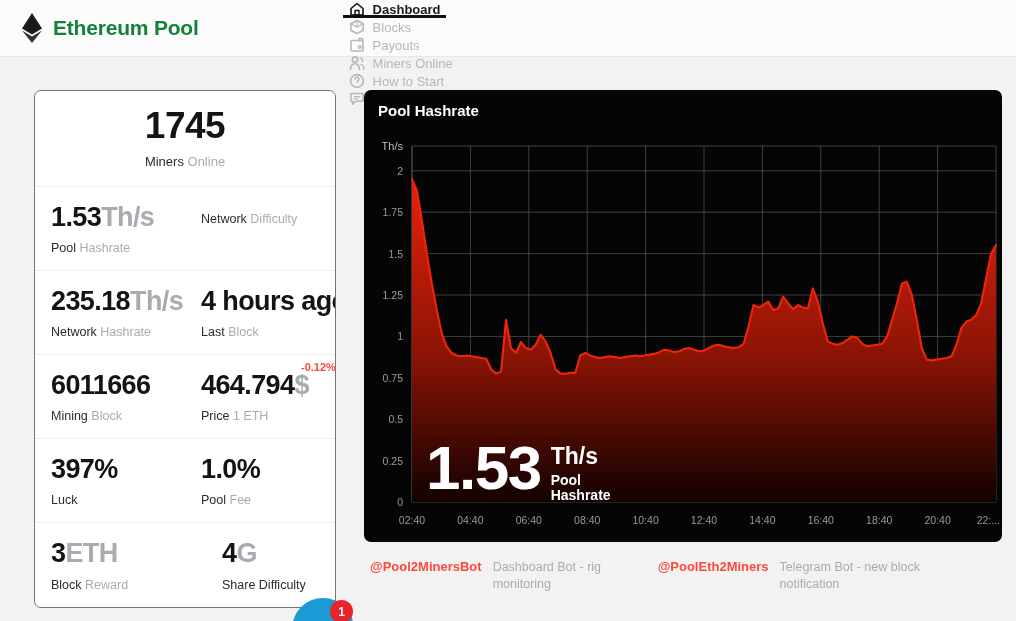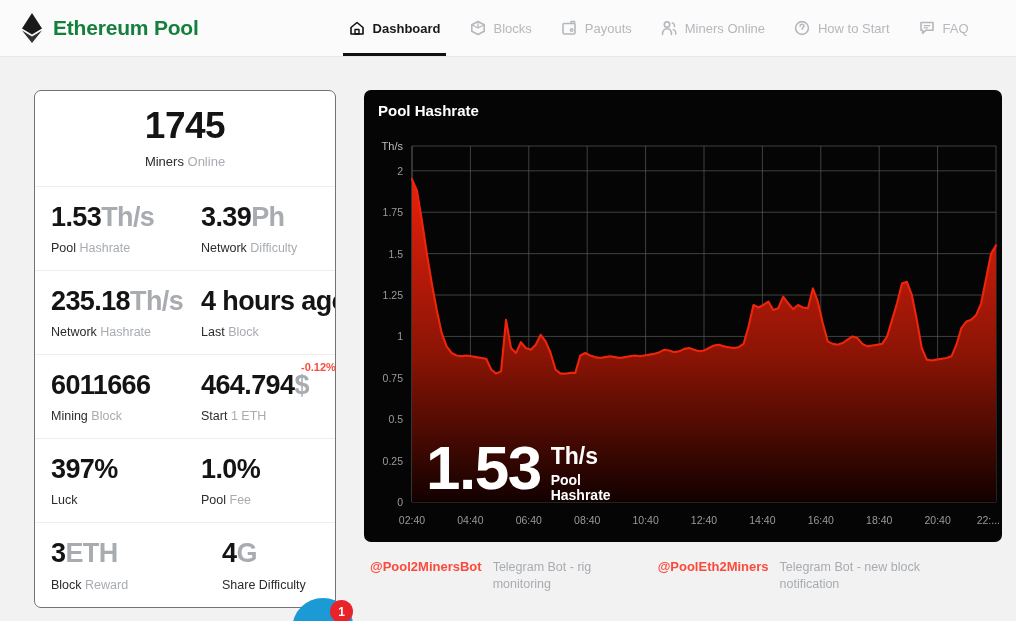--- a/index.html
+++ b/index.html
@@ -15,21 +15,21 @@
     height: 57px; background: #fbfbfb;
     display: flex; align-items: center;
     border-bottom: 1px solid #e8e8e8;
     position: relative;
   }
   .brand { display: flex; align-items: center; gap: 11px; padding-left: 22px; }
   .eth-logo { width: 20px; height: 30px; display: block; }
   .brand-title {
     font-size: 21px; font-weight: bold; color: #15803d; letter-spacing: -0.2px;
   }
-  .nav { display: flex; align-items: flex-start; margin-left: 135px; height: 100%; }
+  .nav { display: flex; align-items: flex-start; margin-left: 135px; height: 100%; flex-direction: column; }
   .nav-item {
     display: flex; align-items: center; gap: 7px;
     height: 100%; padding: 0 14px;
     position: relative; cursor: pointer;
     font-size: 13px; color: #b4b8bc;
   }
   .nav-item.active { color: #1a1a1a; font-weight: bold; }
   .nav-item.active .nav-underline {
     position: absolute; left: 9px; right: 9px; bottom: 0;
     height: 3px; background: #111;
@@ -198,21 +198,20 @@
         <span class="dim">Online</span>
       </div>
     </div>
     <div id="stat-rows">
         <div class="stat-row">
           <div class="stat-cell">
             <div class="stat-value"><span>1.53</span><span class="unit">Th/s</span></div>
             <div class="stat-label"><span>Pool</span> <span class="dim">Hashrate</span></div>
           </div>
           <div class="stat-cell">
-            <div class="stat-value"><span>3.39</span><span class="unit">Ph</span></div>
             <div class="stat-label"><span>Network</span> <span class="dim">Difficulty</span></div>
           </div>
         </div>
         <div class="stat-row">
           <div class="stat-cell">
             <div class="stat-value"><span>235.18</span><span class="unit">Th/s</span></div>
             <div class="stat-label"><span>Network</span> <span class="dim">Hashrate</span></div>
           </div>
           <div class="stat-cell">
             <div class="stat-value"><span>4 hours ago</span></div>
@@ -220,21 +219,21 @@
           </div>
         </div>
         <div class="stat-row">
           <div class="stat-cell">
             <div class="stat-value"><span>6011666</span></div>
             <div class="stat-label"><span>Mining</span> <span class="dim">Block</span></div>
           </div>
           <div class="stat-cell">
             <div class="stat-value"><span>464.794</span><span class="unit">$</span></div>
             <div class="delta-badge">-0.12%</div>
-            <div class="stat-label"><span>Start</span> <span class="dim">1 ETH</span></div>
+            <div class="stat-label"><span>Price</span> <span class="dim">1 ETH</span></div>
           </div>
         </div>
         <div class="stat-row">
           <div class="stat-cell">
             <div class="stat-value"><span>397%</span></div>
             <div class="stat-label"><span>Luck</span></div>
           </div>
           <div class="stat-cell">
             <div class="stat-value"><span>1.0%</span></div>
             <div class="stat-label"><span>Pool</span> <span class="dim">Fee</span></div>
@@ -317,21 +316,21 @@
           <div class="overlay-sub">
             <div>Pool</div>
             <div>Hashrate</div>
           </div>
         </span>
       </div>
     </div>
     <div class="footer-links" id="footer-links">
         <div class="fl-group">
           <span class="fl-handle">@Pool2MinersBot</span>
-          <span class="fl-desc">Telegram Bot - rig monitoring</span>
+          <span class="fl-desc">Dashboard Bot - rig monitoring</span>
         </div>
         <div class="fl-group second">
           <span class="fl-handle">@PoolEth2Miners</span>
           <span class="fl-desc">Telegram Bot - new block notification</span>
         </div>
       </div>
   </div>
 </div>
 
 <div class="chat-widget"></div>

